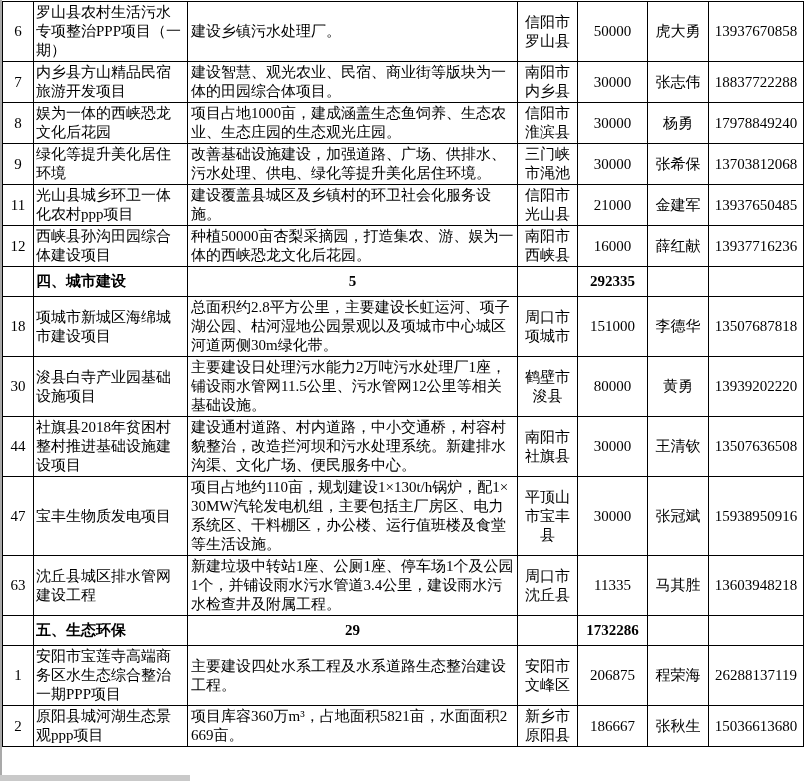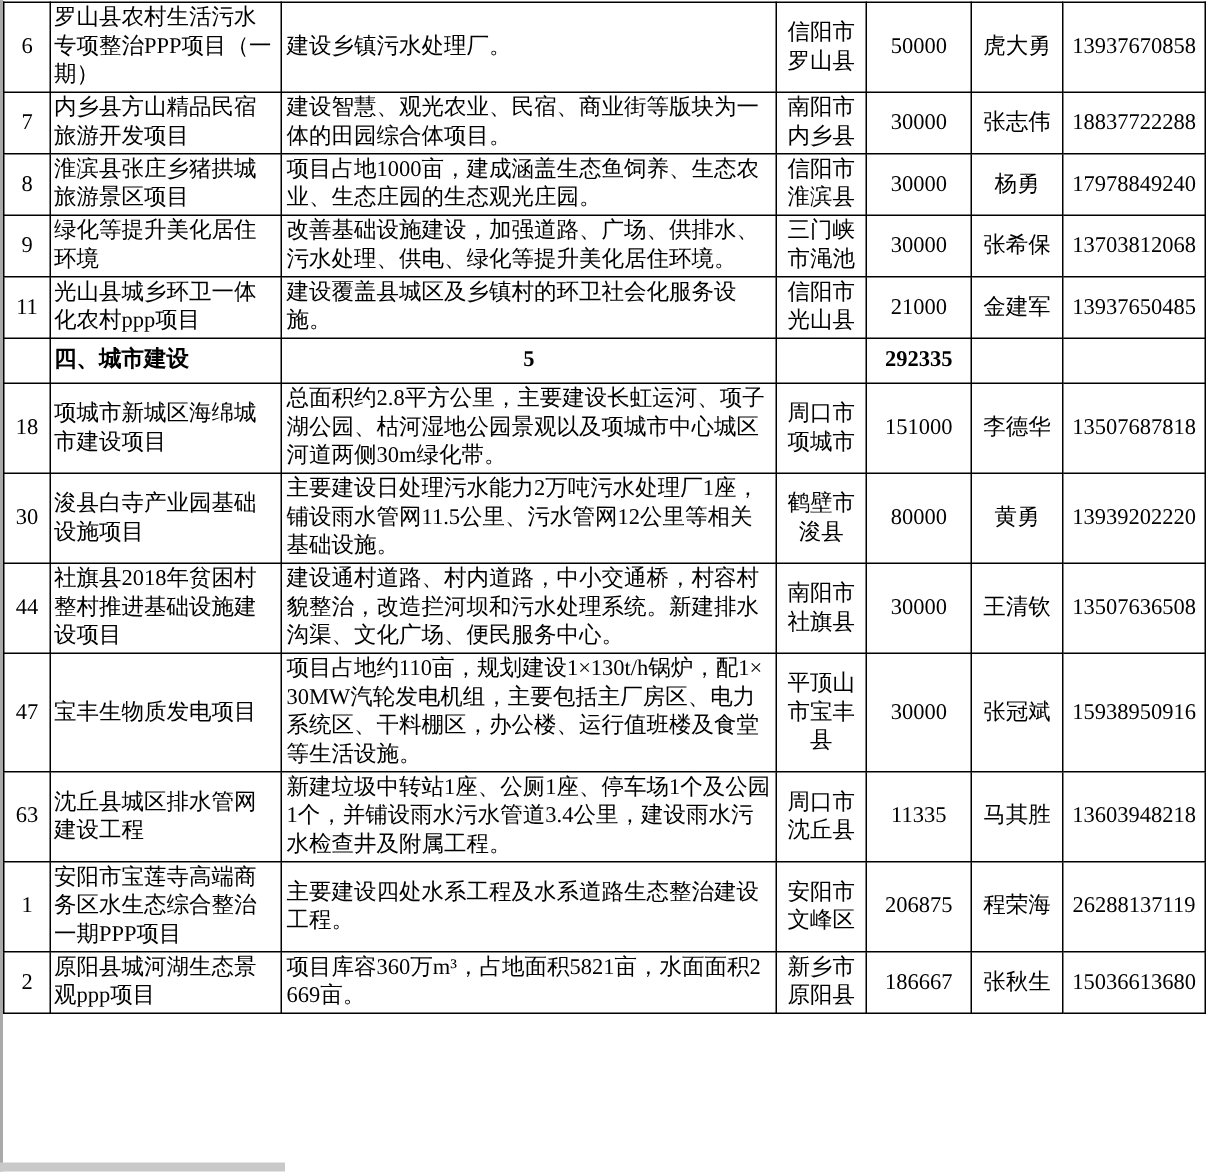--- a/index.html
+++ b/index.html
@@ -81,21 +81,21 @@
         <td class="c-no">7</td>
         <td class="c-name">内乡县方山精品民宿旅游开发项目</td>
         <td class="c-desc">建设智慧、观光农业、民宿、商业街等版块为一体的田园综合体项目。</td>
         <td class="c-location">南阳市内乡县</td>
         <td class="c-invest">30000</td>
         <td class="c-contact">张志伟</td>
         <td class="c-phone">18837722288</td>
       </tr>
       <tr class="item-row">
         <td class="c-no">8</td>
-        <td class="c-name">淮滨县张庄乡猪拱城旅游景区项目</td>
+        <td class="c-name">娱为一体的西峡恐龙文化后花园</td>
         <td class="c-desc">项目占地1000亩，建成涵盖生态鱼饲养、生态农业、生态庄园的生态观光庄园。</td>
         <td class="c-location">信阳市淮滨县</td>
         <td class="c-invest">30000</td>
         <td class="c-contact">杨勇</td>
         <td class="c-phone">17978849240</td>
       </tr>
       <tr class="item-row">
         <td class="c-no">9</td>
         <td class="c-name">绿化等提升美化居住环境</td>
         <td class="c-desc">改善基础设施建设，加强道路、广场、供排水、污水处理、供电、绿化等提升美化居住环境。</td>
@@ -105,20 +105,29 @@
         <td class="c-phone">13703812068</td>
       </tr>
       <tr class="item-row">
         <td class="c-no">11</td>
         <td class="c-name">光山县城乡环卫一体化农村ppp项目</td>
         <td class="c-desc">建设覆盖县城区及乡镇村的环卫社会化服务设施。</td>
         <td class="c-location">信阳市光山县</td>
         <td class="c-invest">21000</td>
         <td class="c-contact">金建军</td>
         <td class="c-phone">13937650485</td>
+      </tr>
+      <tr class="item-row">
+        <td class="c-no">12</td>
+        <td class="c-name">西峡县孙沟田园综合体建设项目</td>
+        <td class="c-desc">种植50000亩杏梨采摘园，打造集农、游、娱为一体的西峡恐龙文化后花园。</td>
+        <td class="c-location">南阳市西峡县</td>
+        <td class="c-invest">16000</td>
+        <td class="c-contact">薛红献</td>
+        <td class="c-phone">13937716236</td>
       </tr>
       <tr class="section-row">
         <td class="c-no"></td>
         <td class="c-name">四、城市建设</td>
         <td class="c-desc">5</td>
         <td class="c-location"></td>
         <td class="c-invest">292335</td>
         <td class="c-contact"></td>
         <td class="c-phone"></td>
       </tr>
@@ -160,20 +169,29 @@
       </tr>
       <tr class="item-row">
         <td class="c-no">63</td>
         <td class="c-name">沈丘县城区排水管网建设工程</td>
         <td class="c-desc">新建垃圾中转站1座、公厕1座、停车场1个及公园1个，并铺设雨水污水管道3.4公里，建设雨水污水检查井及附属工程。</td>
         <td class="c-location">周口市沈丘县</td>
         <td class="c-invest">11335</td>
         <td class="c-contact">马其胜</td>
         <td class="c-phone">13603948218</td>
       </tr>
+      <tr class="section-row">
+        <td class="c-no"></td>
+        <td class="c-name">五、生态环保</td>
+        <td class="c-desc">29</td>
+        <td class="c-location"></td>
+        <td class="c-invest">1732286</td>
+        <td class="c-contact"></td>
+        <td class="c-phone"></td>
+      </tr>
       <tr class="item-row">
         <td class="c-no">1</td>
         <td class="c-name">安阳市宝莲寺高端商务区水生态综合整治一期PPP项目</td>
         <td class="c-desc">主要建设四处水系工程及水系道路生态整治建设工程。</td>
         <td class="c-location">安阳市文峰区</td>
         <td class="c-invest">206875</td>
         <td class="c-contact">程荣海</td>
         <td class="c-phone">26288137119</td>
       </tr>
       <tr class="item-row">

